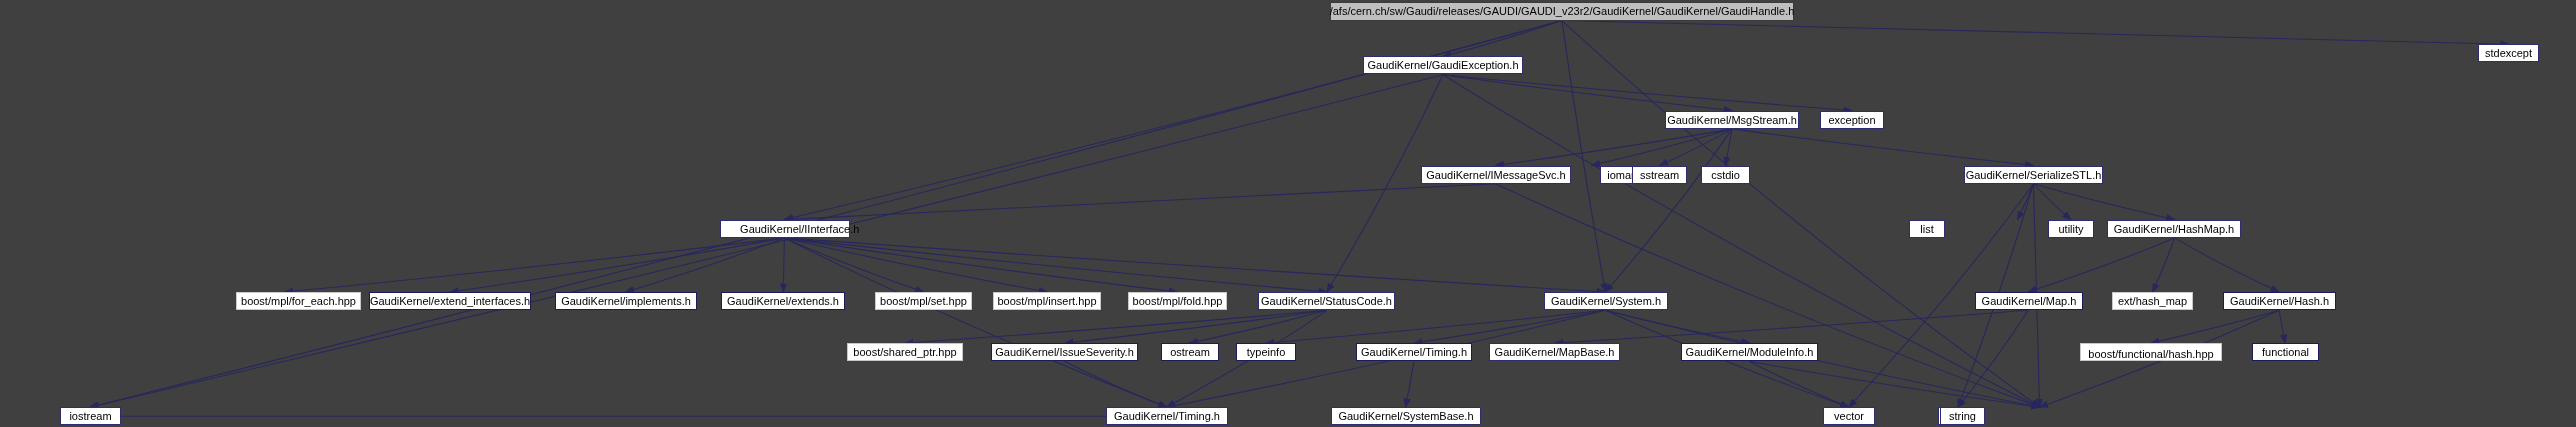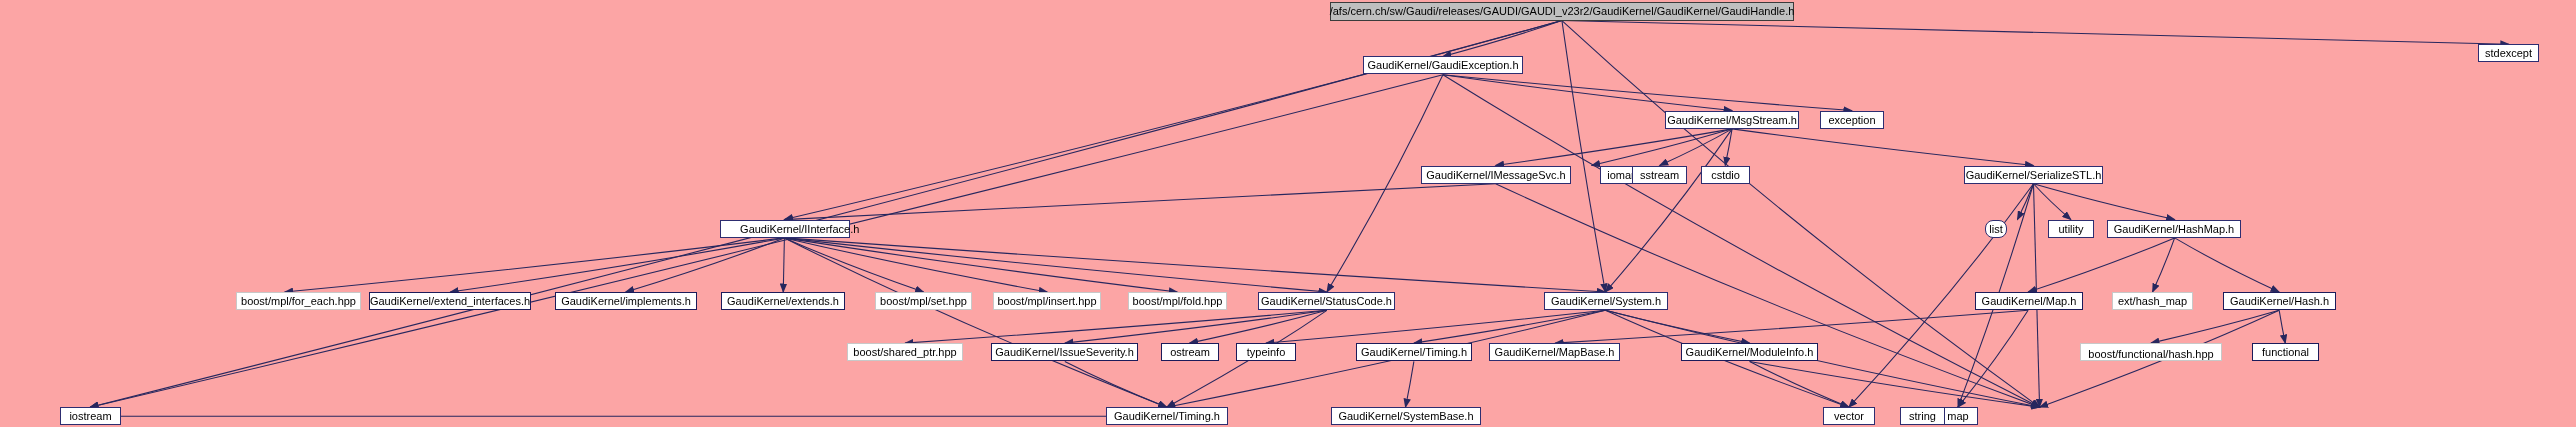--- a/index.html
+++ b/index.html
@@ -4,21 +4,21 @@
 <style>
   html, body {
     margin: 0;
     padding: 0;
     background: #ffffff;
   }
   #canvas {
     position: relative;
     width: 2576px;
     height: 427px;
-    background: #fca5a5;
+    background: #404040;
     font-family: "Liberation Sans", sans-serif;
     overflow: hidden;
   }
   #edges {
     position: absolute;
     left: 0;
     top: 0;
     width: 2576px;
     height: 427px;
     pointer-events: none;
@@ -148,21 +148,21 @@
       </div>
       <div class="node" style="left: 1701px; top: 166px; width: 49px;">
         <span>cstdio</span>
       </div>
       <div class="node" style="left: 1964px; top: 166px; width: 139px;">
         <span>GaudiKernel/SerializeSTL.h</span>
       </div>
       <div class="node" style="left: 720px; top: 220px; width: 130px; padding-left: 34px;">
         <span>GaudiKernel/IInterface.h</span>
       </div>
-      <div class="node" style="left: 1985px; top: 220px; width: 22px; border-radius: 8px;">
+      <div class="node" style="left: 1909px; top: 220px; width: 36px;">
         <span>list</span>
       </div>
       <div class="node" style="left: 2048px; top: 220px; width: 46px;">
         <span>utility</span>
       </div>
       <div class="node" style="left: 2107px; top: 220px; width: 134px;">
         <span>GaudiKernel/HashMap.h</span>
       </div>
       <div class="node ext" style="left: 236px; top: 292px; width: 125px;">
         <span>boost/mpl/for_each.hpp</span>
@@ -235,18 +235,18 @@
       </div>
       <div class="node" style="left: 1331px; top: 407px; width: 150px;">
         <span>GaudiKernel/SystemBase.h</span>
       </div>
       <div class="node" style="left: 1823px; top: 407px; width: 52px;">
         <span>vector</span>
       </div>
       <div class="node" style="left: 1938px; top: 407px; width: 40px;">
         <span>map</span>
       </div>
-      <div class="node" style="left: 1900px; top: 407px; width: 45px; justify-content: center;">
+      <div class="node" style="left: 1940px; top: 407px; width: 45px; justify-content: center;">
         <span>string</span>
       </div>
     </div>
 </div>
 
 
 </body></html>

